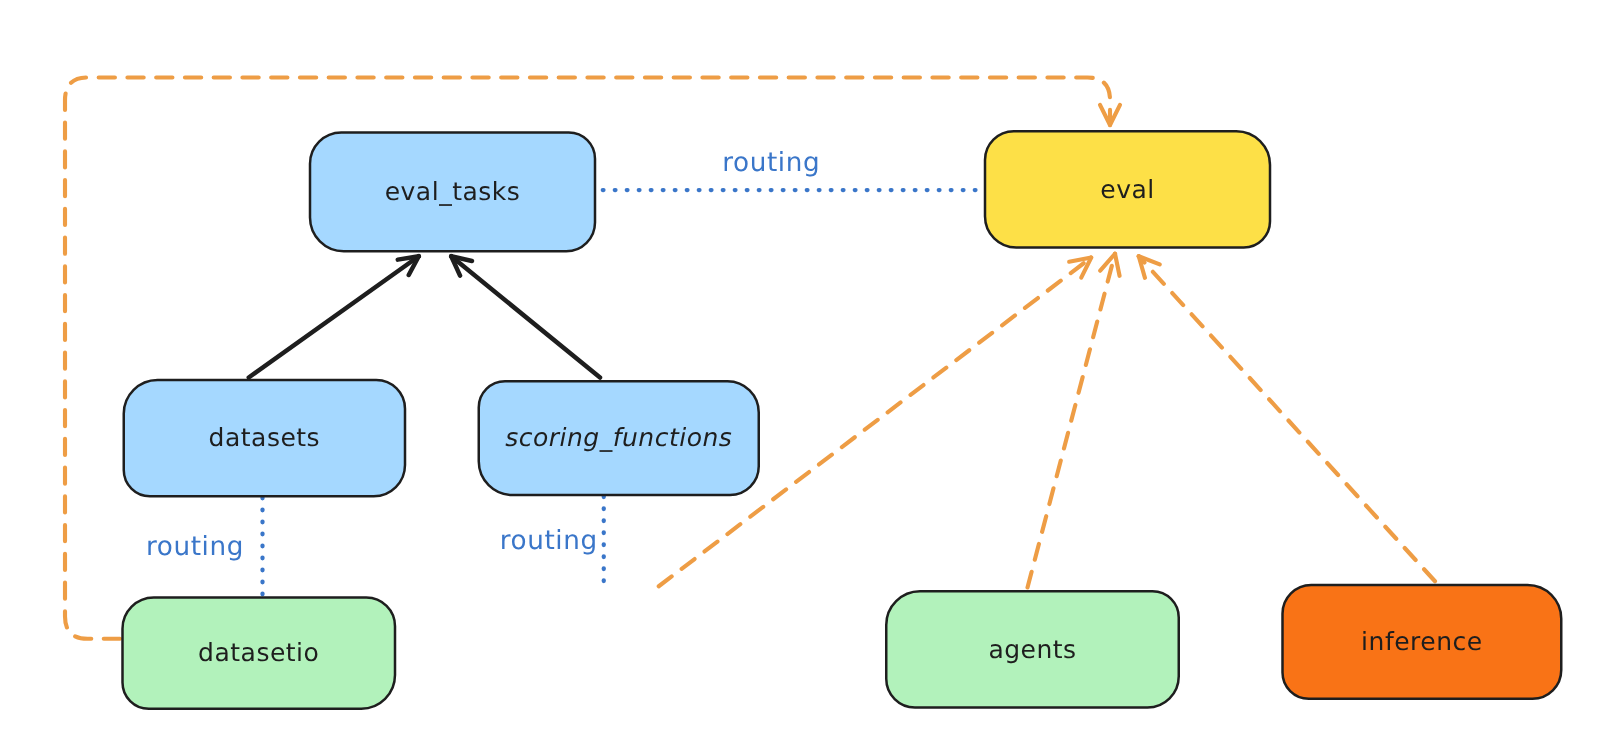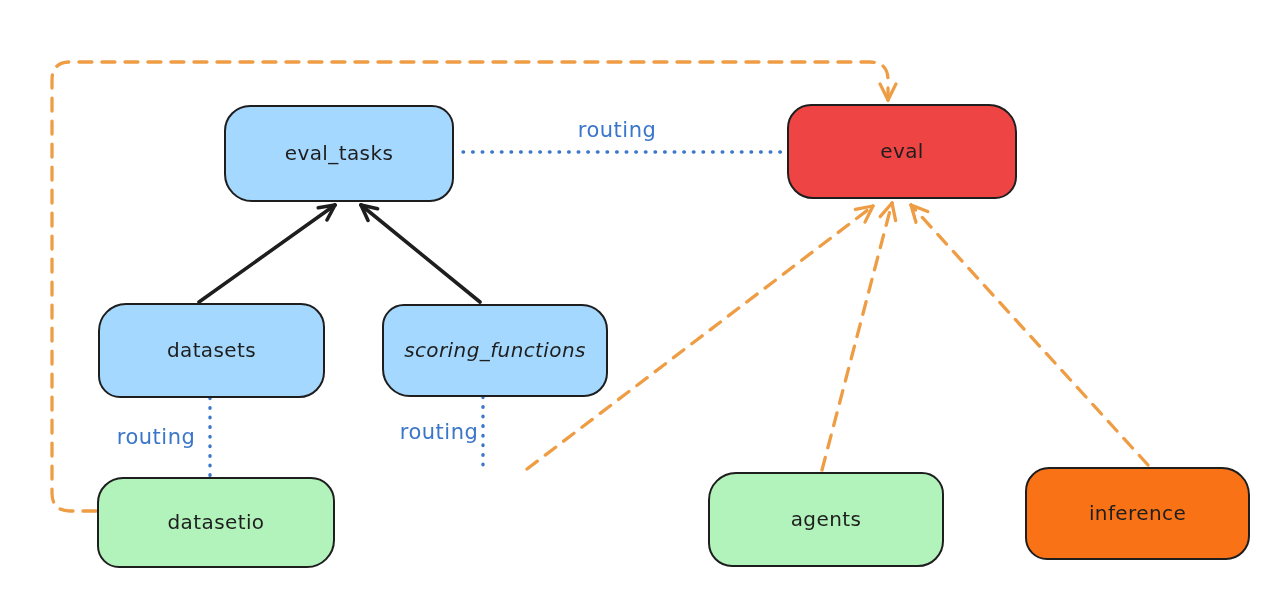--- a/index.html
+++ b/index.html
@@ -31,25 +31,25 @@
     border: 2.6px solid var(--stroke, #1e1e1e);
     color: var(--stroke, #1e1e1e);
     font-size: 20px;
     letter-spacing: 0.4px;
     cursor: pointer;
   }
   .node .node-label {
     transform: translateY(-1px);
   }
   
-  #n-eval_tasks        { left:224px;  top:105px; width:230px; height:97px; border-radius:26px 22px 24px 28px;text-align:right; }
+  #n-eval_tasks        { left:247px;  top:105px; width:230px; height:97px; border-radius:26px 22px 24px 28px;text-align:right; }
   #n-eval              { left:787px;  top:104px; width:230px; height:95px; border-radius:24px 28px 22px 26px; }
   #n-datasets          { left:98px;   top:303px; width:227px; height:95px; border-radius:28px 24px 26px 22px; }
   #n-scoring_functions { left:382px;  top:304px; width:226px; height:93px; border-radius:22px 26px 24px 28px; }
-  #n-datasetio         { left:97px;   top:477px; width:238px; height:91px; border-radius:26px 24px 28px 22px; }
+  #n-datasetio         { left:97px;   top:477px; width:220px; height:91px; border-radius:26px 24px 28px 22px; }
   #n-scoring           { left:388px;  top:472px; width:229px; height:95px; border-radius:24px 26px 22px 28px; }
   #n-agents            { left:708px;  top:472px; width:236px; height:95px; border-radius:28px 22px 26px 24px; }
   #n-inference         { left:1025px; top:467px; width:225px; height:93px; border-radius:24px 28px 24px 22px; }
 
   .edge-label {
     position: absolute;
     transform: translate(-50%, -50%);
     font-size: 21px;
     font-weight: 400;
     letter-spacing: 0.5px;
@@ -103,21 +103,21 @@
       <g>
         <path d="M 1148,465 L 911,205" fill="none" stroke="#ee9d45" stroke-width="3.3" stroke-linecap="round" stroke-dasharray="13 10"></path>
         <path d="M 915.9597561439024,222.3032025646417 L 911,205" fill="none" stroke="#ee9d45" stroke-width="3.3" stroke-linecap="round"></path>
         <path d="M 927.7711762362586,211.53663886507078 L 911,205" fill="none" stroke="#ee9d45" stroke-width="3.3" stroke-linecap="round"></path>
       </g>
     </svg>
 
   <div class="node" id="n-eval_tasks" style="background: rgb(165, 216, 255);">
     <span class="node-label">eval_tasks</span>
   </div>
-  <div class="node" id="n-eval" style="background: #ef4444;">
+  <div class="node" id="n-eval" style="background: #fde047;">
     <span class="node-label">eval</span>
   </div>
   <div class="node" id="n-datasets" style="background: rgb(165, 216, 255); text-align: right;">
     <span class="node-label">datasets</span>
   </div>
   <div class="node" id="n-scoring_functions" style="background: rgb(165, 216, 255); font-style: italic;">
     <span class="node-label">scoring_functions</span>
   </div>
   <div class="node" id="n-datasetio" style="background: rgb(178, 242, 187);">
     <span class="node-label">datasetio</span>

